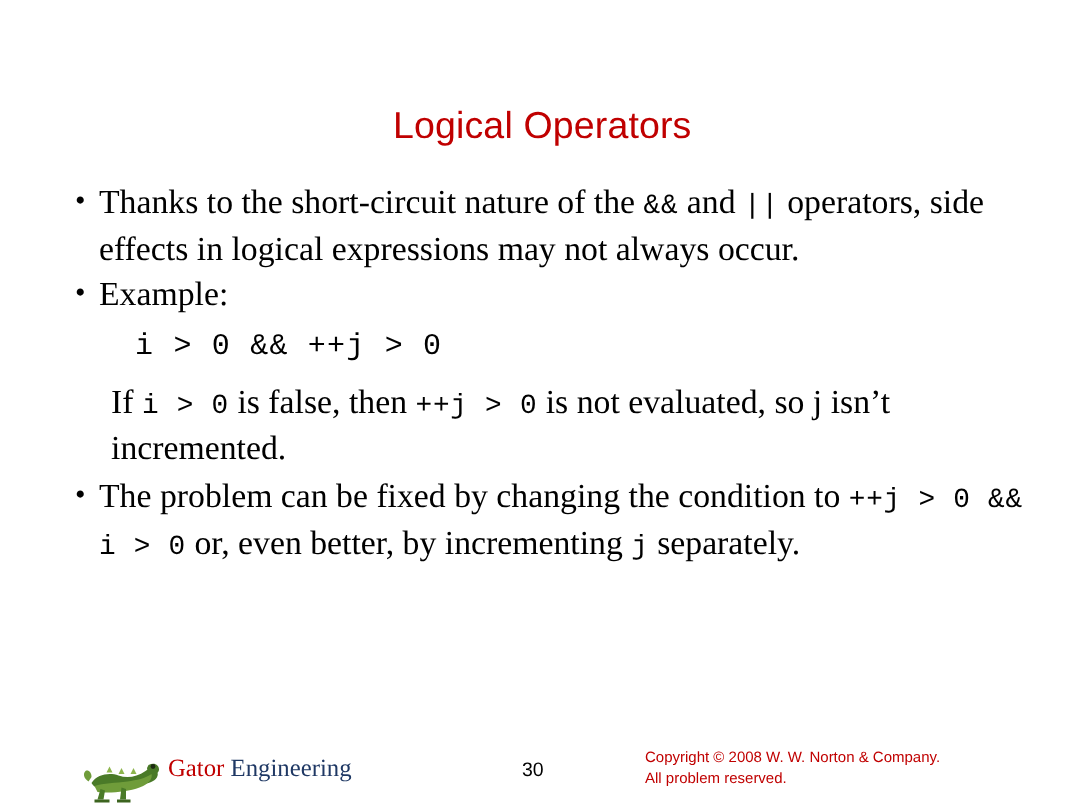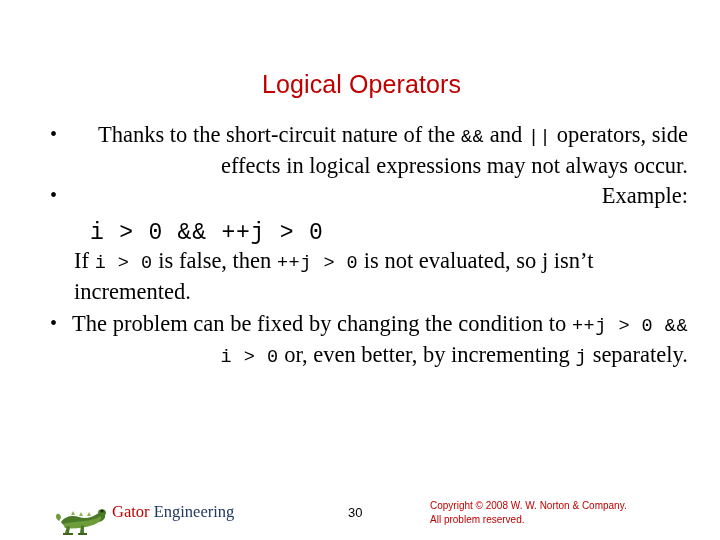--- a/index.html
+++ b/index.html
@@ -49,33 +49,32 @@
     width: 26px;
     flex: 0 0 26px;
     text-align: left;
     padding-left: 10px;
     box-sizing: border-box;
     font-size: 20px;
     line-height: 1.45;
   }
   .bullet-text {
     flex: 1 1 auto;
-    text-align: right;
   }
   .mono {
     font-family: "Liberation Mono", monospace;
     font-size: 18.5px;
     letter-spacing: 0.5px;
   }
   .code-line {
     margin-left: 50px;
     margin-top: 10px;
-    margin-bottom: 0;
+    margin-bottom: 10px;
     font-family: "Liberation Mono", monospace;
-    font-size: 23px;
+    font-size: 20px;
     letter-spacing: 0.8px;
     color: #000000;
   }
   .plain-line {
     margin-left: 34px;
     font-size: 22.5px;
     line-height: 1.33;
     color: #000000;
   }
   

